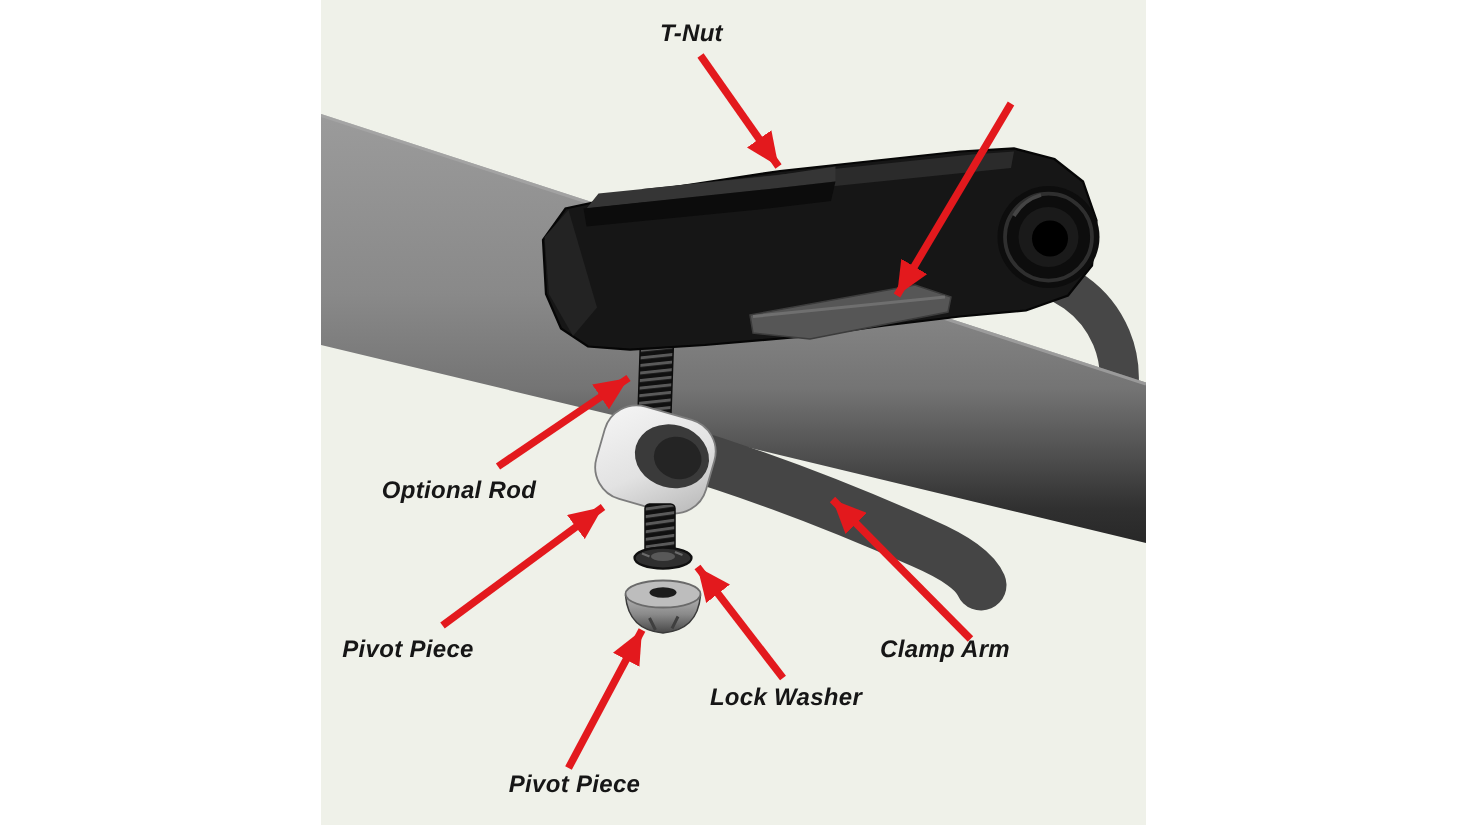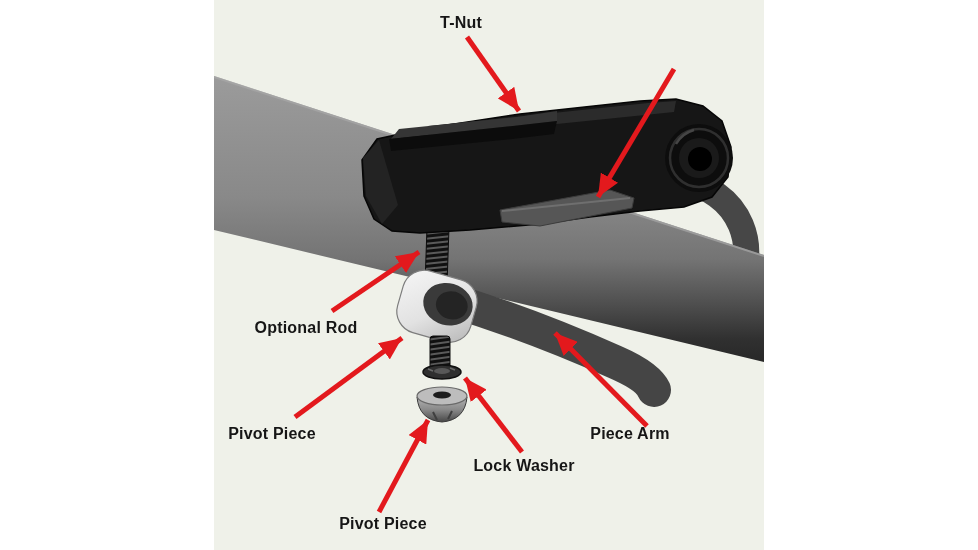--- a/index.html
+++ b/index.html
@@ -4,21 +4,21 @@
 <style>
   :root{
     --page-bg:#ffffff;
     --panel-bg:#eff1e9;
     --label-color:#161616;
     --arrow:#e3191d;
   }
   *{margin:0;padding:0;box-sizing:border-box;}
   html,body{width:978px;height:550px;overflow:hidden;background:var(--page-bg);
     font-family:"Liberation Sans",sans-serif;}
-  .stage{position:relative;width:838px;height:550px;background:var(--page-bg);}
+  .stage{position:relative;width:838px;height:550px;background:var(--page-bg);font-style:italic;}
   .panel{position:absolute;left:214px;top:0;width:550px;height:550px;background:var(--panel-bg);}
   .panel svg{position:absolute;left:0;top:0;width:550px;height:550px;display:block;}
   .label{
     position:absolute;
     transform:translateX(-50%);
     font-weight:700;
     font-size:16px;
     line-height:1.18;
     letter-spacing:.2px;
     color:var(--label-color);
@@ -129,16 +129,16 @@
       <line class="arrow" x1="295" y1="417" x2="402" y2="338" marker-end="url(#ah)"></line>
       <line class="arrow" x1="522" y1="452" x2="465" y2="378" marker-end="url(#ah)"></line>
       <line class="arrow" x1="647" y1="426" x2="555" y2="333" marker-end="url(#ah)"></line>
       <line class="arrow" x1="379" y1="512" x2="428" y2="420" marker-end="url(#ah)"></line>
     </svg>
 
     <div class="label" style="left:247px;top:14px;">T-Nut</div>
     <div class="label" style="left:92px;top:319px;">Optional Rod</div>
     <div class="label" style="left:58px;top:425px;">Pivot Piece</div>
     <div class="label" style="left:310px;top:457px;">Lock Washer</div>
-    <div class="label" style="left:416px;top:425px;">Piece Arm</div>
+    <div class="label" style="left:416px;top:425px;">Clamp Arm</div>
     <div class="label" style="left:169px;top:515px;">Pivot Piece</div>
   </div>
 </div>
 
 </body></html>

